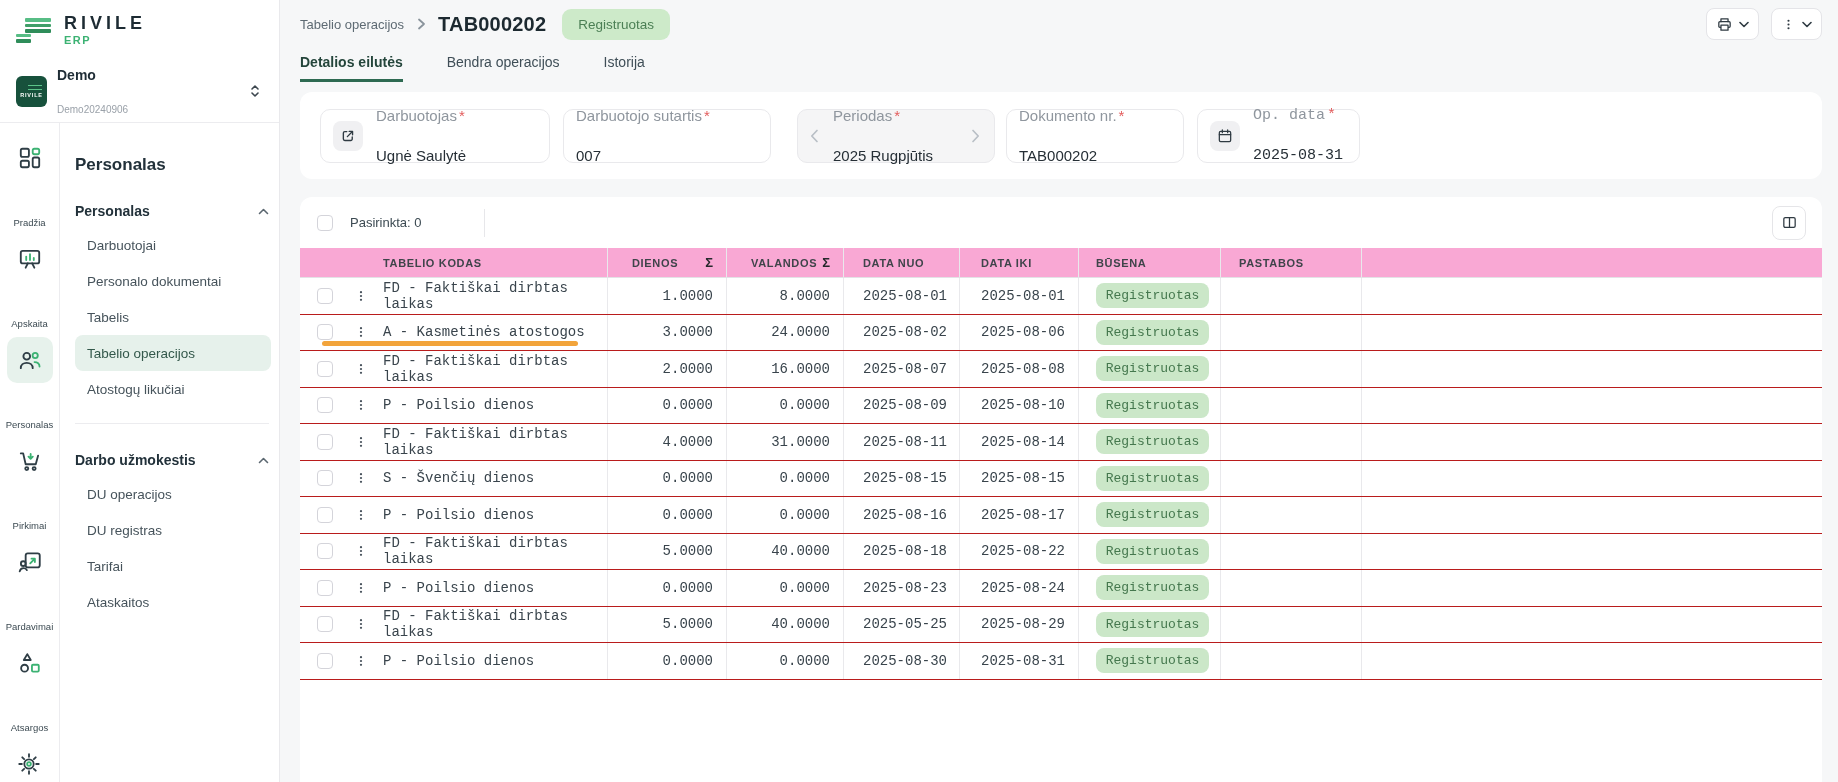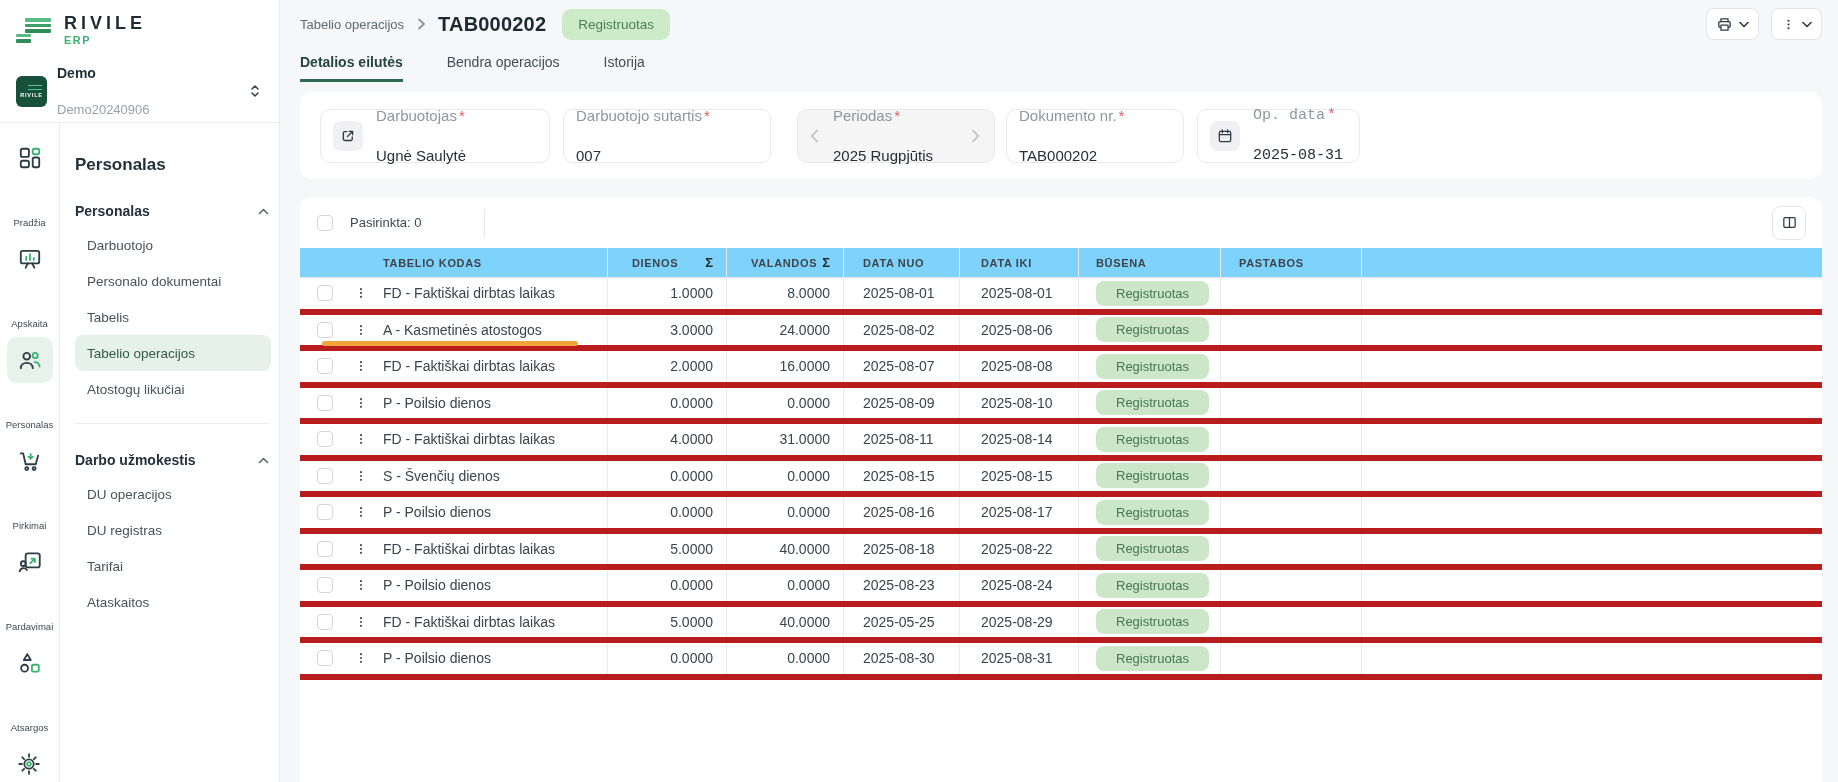--- a/index.html
+++ b/index.html
@@ -20,21 +20,21 @@
   .logo-mark .b5 { left:0;   top:22px; width:15px; background:#2f8d5a; }
   .brand-text .t { font-size:18px; font-weight:800; letter-spacing:4px; color:#1d2b33; line-height:1; }
   .brand-text .s { font-size:11px; font-weight:700; letter-spacing:1.5px; color:#3cb273; margin-top:2px; }
 
   .workspace { height:62px; display:flex; align-items:center; padding:0 16px; gap:10px; position:relative; }
   .ws-logo { width:31px; height:31px; border-radius:6px; background:#17513c; color:#fff;
     display:flex; flex-direction:column; align-items:center; justify-content:center; flex:0 0 auto; }
   .ws-logo .m { width:14px; height:5px; border-top:1.6px solid #5bc489; border-bottom:1.6px solid #5bc489; margin-bottom:2px; margin-left:6px;}
   .ws-logo .n { font-size:5.5px; font-weight:800; letter-spacing:.8px; }
   .ws-name { font-size:14px; font-weight:700; color:#1f2d36; line-height:1.15; }
-  .ws-id { font-size:13px; color:#9aa1a9; margin-top:1px; }
+  .ws-id { font-size:10px; color:#9aa1a9; margin-top:1px; }
   .ws-unfold { position:absolute; right:18px; top:50%; transform:translateY(-50%); color:#3c464e; }
   .sb-divider { border-bottom:1px solid #ececef; }
 
   .sb-body { flex:1; display:flex; min-height:0; }
   .rail { width:60px; border-right:1px solid #ececef; padding-top:12px;
     display:flex; flex-direction:column; align-items:center; }
   .rail-item { display:flex; flex-direction:column; align-items:center; margin-bottom:8px; cursor:pointer;gap:35px; }
   .rail-icon-wrap { width:46px; height:46px; border-radius:10px; display:flex; align-items:center; justify-content:center; }
   .rail-item.active .rail-icon-wrap { background:#e7f2ec; }
   .rail-label { font-size:9.5px; color:#3c4a52; margin-top:1px; }
@@ -84,25 +84,25 @@
   .table-card { position:relative; margin-top:18px; height:585px; background:#fff;
     border-radius:12px 12px 0 0; overflow:hidden; }
   .toolbar { height:51px; display:flex; align-items:center; padding:0 16px 0 17px; }
   .checkbox { width:16px; height:16px; border:1.5px solid #d4d4da; border-radius:4px; background:#fff; cursor:pointer; flex:0 0 auto; }
   .toolbar-label { font-size:13px; color:#3c4a52; margin-left:17px; }
   .toolbar-sep { width:1px; height:28px; background:#e7e7ea; margin-left:62px; }
   .columns-btn { margin-left:auto; width:34px; height:34px; border:1px solid #e5e5e8; border-radius:8px;
     background:#fff; display:flex; align-items:center; justify-content:center; color:#2f3a42; cursor:pointer; }
 
   .grid-row { display:grid; grid-template-columns:47px 28px 232px 119px 117px 116px 119px 142px 141px 1fr; }
-  .thead { height:30px; background:#7dd3fc; border-bottom:1px solid #e3e3e6; }
+  .thead { height:30px; background:#f9a8d4; border-bottom:1px solid #e3e3e6; }
   .th { display:flex; align-items:center; font-size:11px; font-weight:700; color:#3f444a;
     letter-spacing:.06em; height:100%; }
   .sigma { font-size:13px; font-weight:600; color:#26292c; letter-spacing:0; }
-  .trow { height:36.5px; border-bottom:6px solid #b91c1c; cursor:default; }
+  .trow { height:36.5px; border-bottom:1px solid #b91c1c; cursor:default;font-family:Liberation Mono, monospace; }
   .td { display:flex; align-items:center; height:100%; font-size:14px; color:#39444c; }
   .bl { border-left:1px solid #e9e9ec; }
   .c-check { padding-left:17px; }
   .c-kebab { justify-content:center; color:#46505a; }
   .c-kodas { padding-left:8px; }
   .c-num { justify-content:flex-end; padding-right:13px; }
   .c-nuo { padding-left:19px; }
   .c-iki { padding-left:21px; }
   .c-busena { padding-left:17px; }
   .c-pastabos { padding-left:18px; }
@@ -227,21 +227,21 @@
       <div class="menu-title">Personalas</div>
       <div id="menu-sections">
           <div class="menu-section-header">
             <span class="menu-section-label">Personalas</span>
             <span class="menu-caret">
               <svg width="11" height="7" viewBox="0 0 11 7" fill="none" stroke="currentColor" stroke-width="1.6" stroke-linecap="round" stroke-linejoin="round">
                 <path d="M1.5 5.5L5.5 1.5l4 4"></path>
               </svg>
             </span>
           </div>
-          <div class="menu-item">Darbuotojo</div>
+          <div class="menu-item">Darbuotojai</div>
           <div class="menu-item">Personalo dokumentai</div>
           <div class="menu-item">Tabelis</div>
           <div class="menu-item active">Tabelio operacijos</div>
           <div class="menu-item">Atostogų likučiai</div>
           <div class="menu-divider"></div>
           <div class="menu-section-header">
             <span class="menu-section-label">Darbo užmokestis</span>
             <span class="menu-caret">
               <svg width="11" height="7" viewBox="0 0 11 7" fill="none" stroke="currentColor" stroke-width="1.6" stroke-linecap="round" stroke-linejoin="round">
                 <path d="M1.5 5.5L5.5 1.5l4 4"></path>

